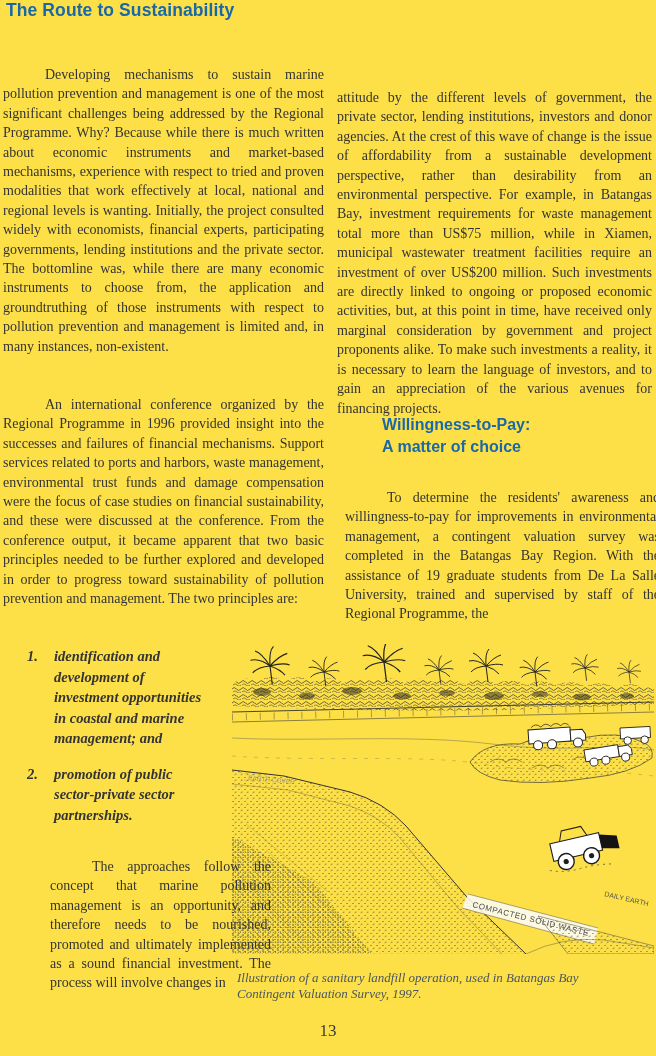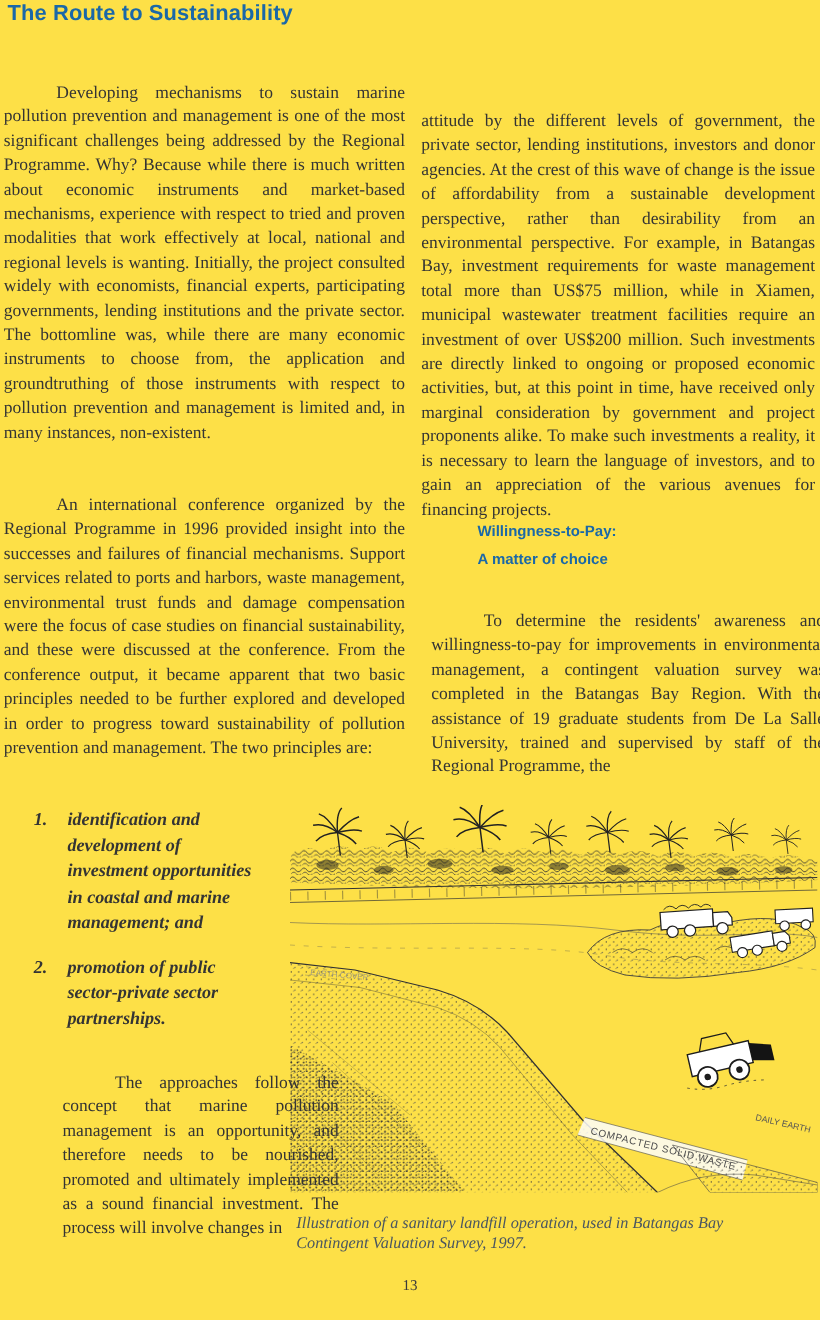--- a/index.html
+++ b/index.html
@@ -24,33 +24,33 @@
     font-style:italic; font-weight:700; font-size:14.5px; line-height:20.5px;
   }
   .list-item { display:flex; margin-bottom:15px; }
   .list-num  { flex:none; margin-left:24px; width:27px; }
   .list-text { flex:1; }
   #left-para3 { position:absolute; left:2px; top:843px; width:221px;margin-left:48px; }
   #right-para1 { position:absolute; left:337px; top:51px;  width:315px;margin-top:37px; }
   .wtp-heading {
     position:absolute; left:382px; top:414px;
     font-family:"Liberation Sans", sans-serif;
-    font-weight:700; font-size:12px; line-height:22px;
+    font-weight:700; font-size:16px; line-height:22px;
     color:#1a68a8;
   }
   #right-para2 { position:absolute; left:345px; top:474px; width:315px; }
   .figure { position:absolute; left:232px; top:644px; width:422px; height:310px; }
   .caption {
     position:absolute; left:237px; top:957px; width:398px;
     font-style:italic; font-size:13px; line-height:15.5px;
     color:#4a5661;
   }
   .page-number {
     position:absolute; left:0; right:0; top:1021px;
-    text-align:center; font-size:12px; color:#3a3a3a;
+    text-align:center; font-size:17px; color:#3a3a3a;
   }
 </style>
 </head>
 <body>
 
 <div class="page">
 
   <div class="title">The Route to Sustainability</div>
 
   <p class="body-text indent" id="left-para1">Developing mechanisms to sustain marine pollution prevention and management is one of the most significant challenges being addressed by the Regional Programme. Why? Because while there is much written about economic instruments and market-based mechanisms, experience with respect to tried and proven modalities that work effectively at local, national and regional levels is wanting. Initially, the project consulted widely with economists, financial experts, participating governments, lending institutions and the private sector. The bottomline was, while there are many economic instruments to choose from, the application and groundtruthing of those instruments with respect to pollution prevention and management is limited and, in many instances, non-existent.</p>

